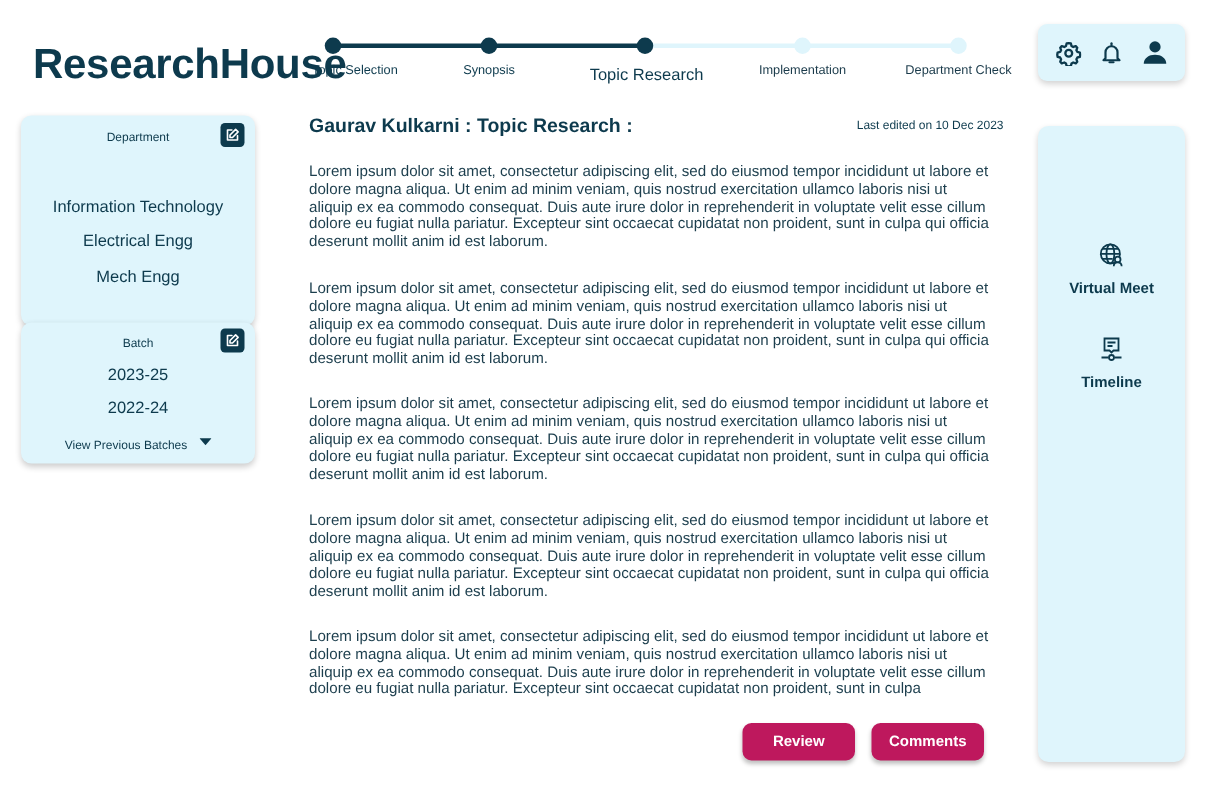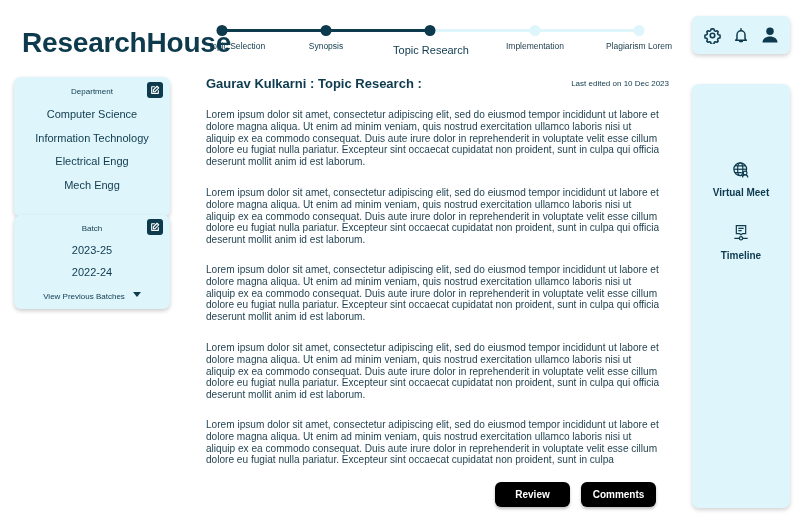--- a/index.html
+++ b/index.html
@@ -24,21 +24,21 @@
     .card { position: absolute; background: #dff5fc; border-radius: 7px; box-shadow: 0 2px 4px rgba(0,0,0,0.2); }
     .card-title { position: absolute; left: 0; right: 0; text-align: center; font-size: 8px; color: #0d3a4d; }
     .edit-btn { position: absolute; width: 16px; height: 16px; background: #0d3a4d; border-radius: 3px; display: flex; align-items: center; justify-content: center; cursor: pointer; }
     .card-item { position: absolute; left: 0; right: 0; text-align: center; font-size: 11px; color: #0d3a4d; cursor: pointer; }
 
     
     .doc-title { position: absolute; left: 206px; top: 76px; font-size: 13px; font-weight: bold; color: #0d3a4d; }
     .last-edited { position: absolute; right: 137px; top: 79px; font-size: 8px; color: #0d3a4d; }
     .para { position: absolute; left: 206px; width: 455px; font-size: 10.1px; line-height: 11.8px; color: #1c3e4d; }
 
-    .btn { position: absolute; top: 482px; height: 25px; background: #000000; color: #ffffff; border-radius: 6px; font-size: 10px; font-weight: bold; display: flex; align-items: center; justify-content: center; box-shadow: 0 2px 3px rgba(0,0,0,0.25); cursor: pointer; }
+    .btn { position: absolute; top: 482px; height: 25px; background: #be185d; color: #ffffff; border-radius: 6px; font-size: 10px; font-weight: bold; display: flex; align-items: center; justify-content: center; box-shadow: 0 2px 3px rgba(0,0,0,0.25); cursor: pointer; }
 
     
     .rside { position: absolute; left: 692px; top: 84px; width: 98px; height: 424px; background: #dff5fc; border-radius: 7px; box-shadow: 0 2px 4px rgba(0,0,0,0.18); }
     .nav-item { position: absolute; left: 0; width: 98px; text-align: center; cursor: pointer; }
     .nav-item .nicon { width: 100%; height: 18px; display: flex; justify-content: center; align-items: center; }
     .nav-item .nlabel { display: block; margin-top: 8px; font-size: 10px; font-weight: bold; color: #0d3a4d; }
   </style>
 </head>
 <body>
 
@@ -51,21 +51,21 @@
   <div class="step-dot" style="left:26px; background:#0d3a4d;"></div>
   <div class="step-dot" style="left:130px; background:#0d3a4d;"></div>
   <div class="step-dot" style="left:234px; background:#0d3a4d;"></div>
   <div class="step-dot" style="left:339px; background:#dff5fc;"></div>
   <div class="step-dot" style="left:443px; background:#dff5fc;"></div>
 
   <div class="step-label" style="left:12px; transform:none;">Topic Selection</div>
   <div class="step-label" style="left:130px;">Synopsis</div>
   <div class="step-label current" style="left:235px;">Topic Research</div>
   <div class="step-label inactive" style="left:339px;">Implementation</div>
-  <div class="step-label inactive" style="left:443px;">Plagiarism Lorem</div>
+  <div class="step-label inactive" style="left:443px;">Department Check</div>
 </div>
 
 <div class="topbar">
   <div class="ic">
     <svg width="17" height="17" viewBox="0 0 24 24" fill="none" stroke="#0d3a4d" stroke-width="2.2" stroke-linejoin="round">
       <path d="M12 2.5l2 .3.6 2.4 1.6.9 2.4-.8 1.4 1.5-.8 2.4.9 1.6 2.4.6.3 2-.3 2-2.4.6-.9 1.6.8 2.4-1.4 1.5-2.4-.8-1.6.9-.6 2.4-2 .3-2-.3-.6-2.4-1.6-.9-2.4.8-1.4-1.5.8-2.4-.9-1.6-2.4-.6-.3-2 .3-2 2.4-.6.9-1.6-.8-2.4 1.4-1.5 2.4.8 1.6-.9.6-2.4z"></path>
       <circle cx="12" cy="12" r="3.2"></circle>
     </svg>
   </div>
   <div class="ic">
@@ -84,21 +84,20 @@
 </div>
 
 <div class="card" style="left:14px; top:77px; width:156px; height:140px;">
   <div class="card-title" style="top:10px;">Department</div>
   <div class="edit-btn" style="left:133px; top:5px;">
     <svg width="10" height="10" viewBox="0 0 24 24" fill="none" stroke="#ffffff" stroke-width="2.6" stroke-linecap="round" stroke-linejoin="round">
       <path d="M20 13v7H4V4h7"></path>
       <path d="M17 3l4 4-9 9H8v-4z"></path>
     </svg>
   </div>
-  <div class="card-item" style="top:31px;">Computer Science</div>
   <div class="card-item" style="top:55px;">Information Technology</div>
   <div class="card-item" style="top:78px;">Electrical Engg</div>
   <div class="card-item" style="top:102px;">Mech Engg</div>
 </div>
 
 <div class="card" style="left:14px; top:215px; width:156px; height:94px;padding-left:44px;">
   <div class="card-title" style="top:9px;">Batch</div>
   <div class="edit-btn" style="left:133px; top:4px;">
     <svg width="10" height="10" viewBox="0 0 24 24" fill="none" stroke="#ffffff" stroke-width="2.6" stroke-linecap="round" stroke-linejoin="round">
       <path d="M20 13v7H4V4h7"></path>

